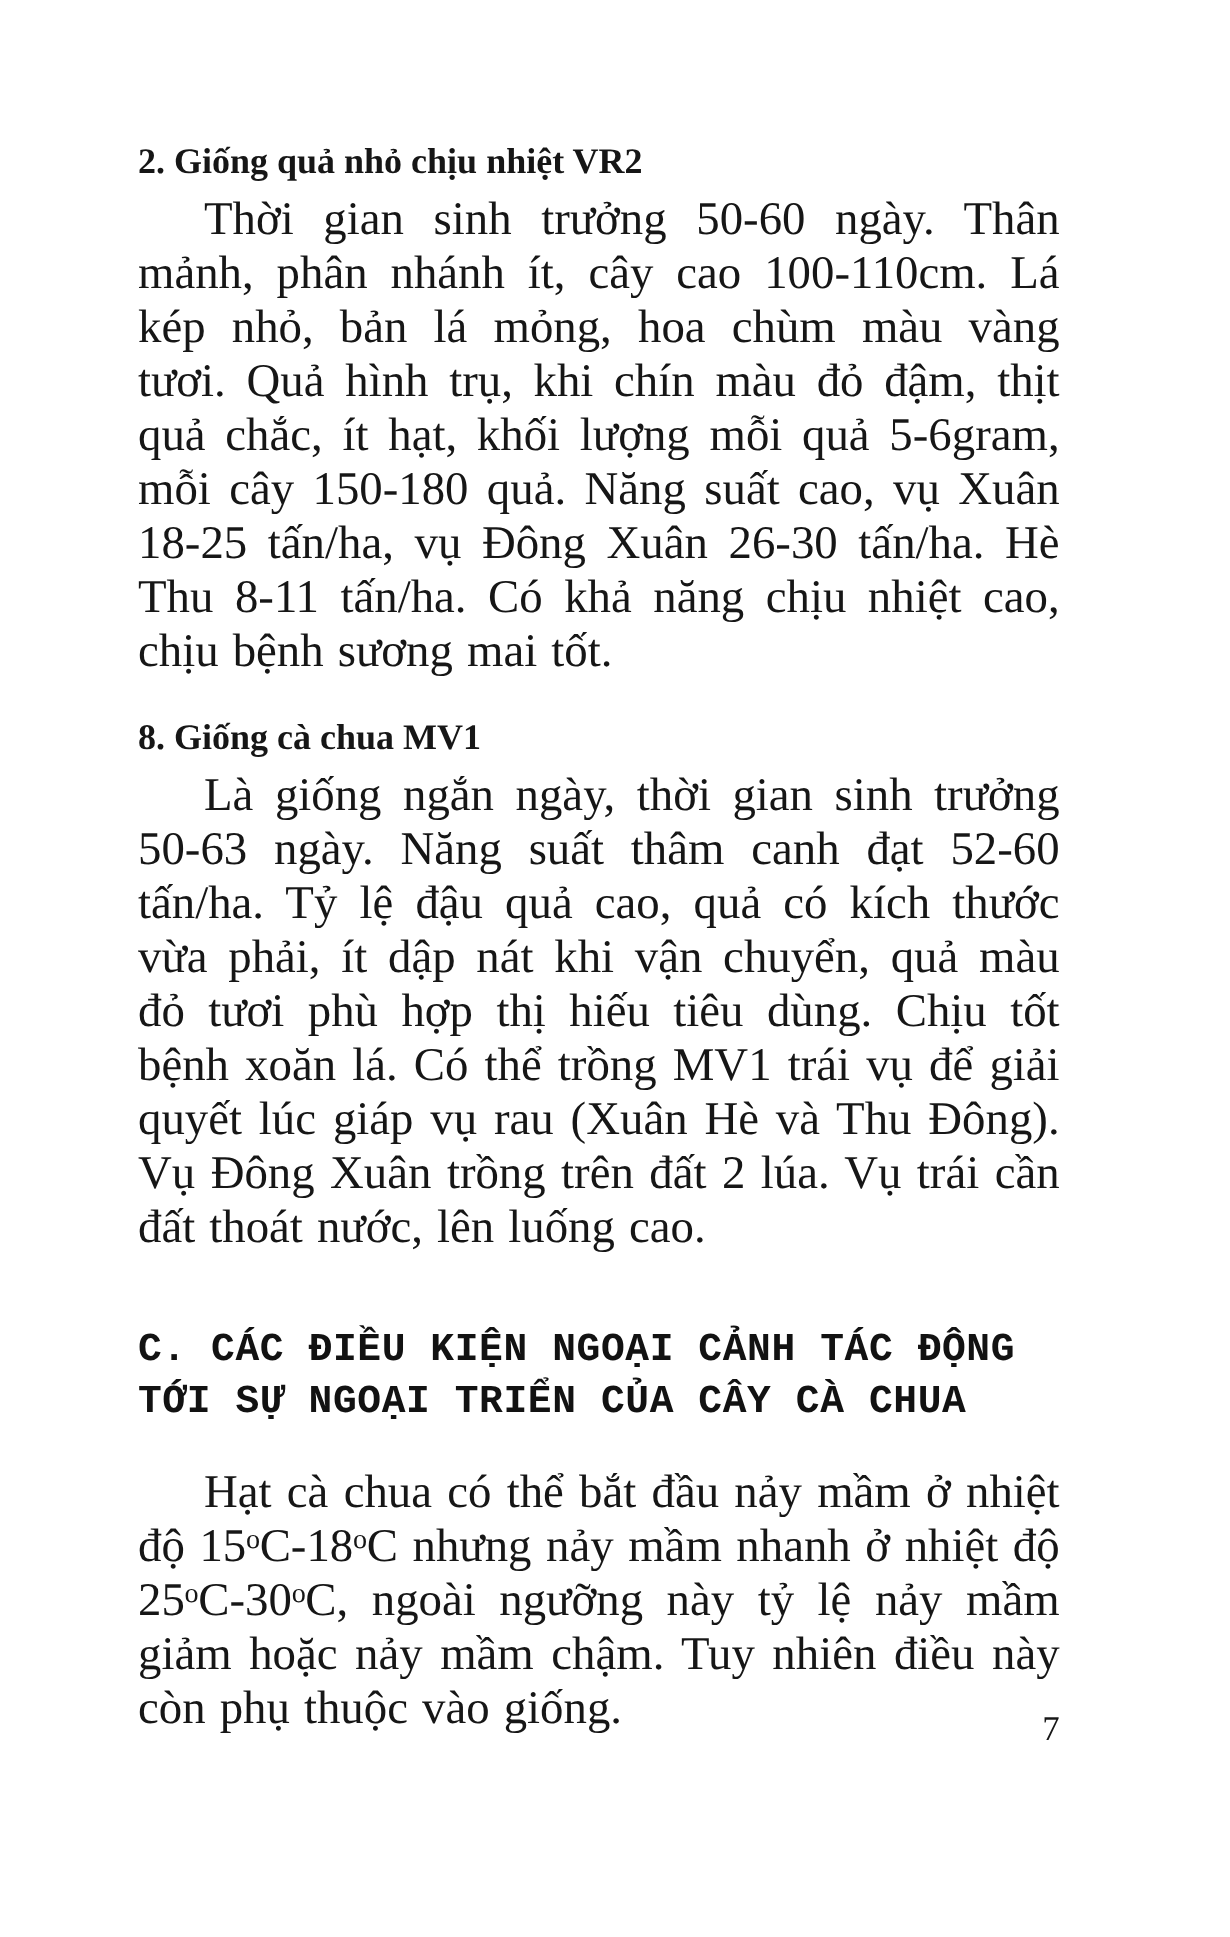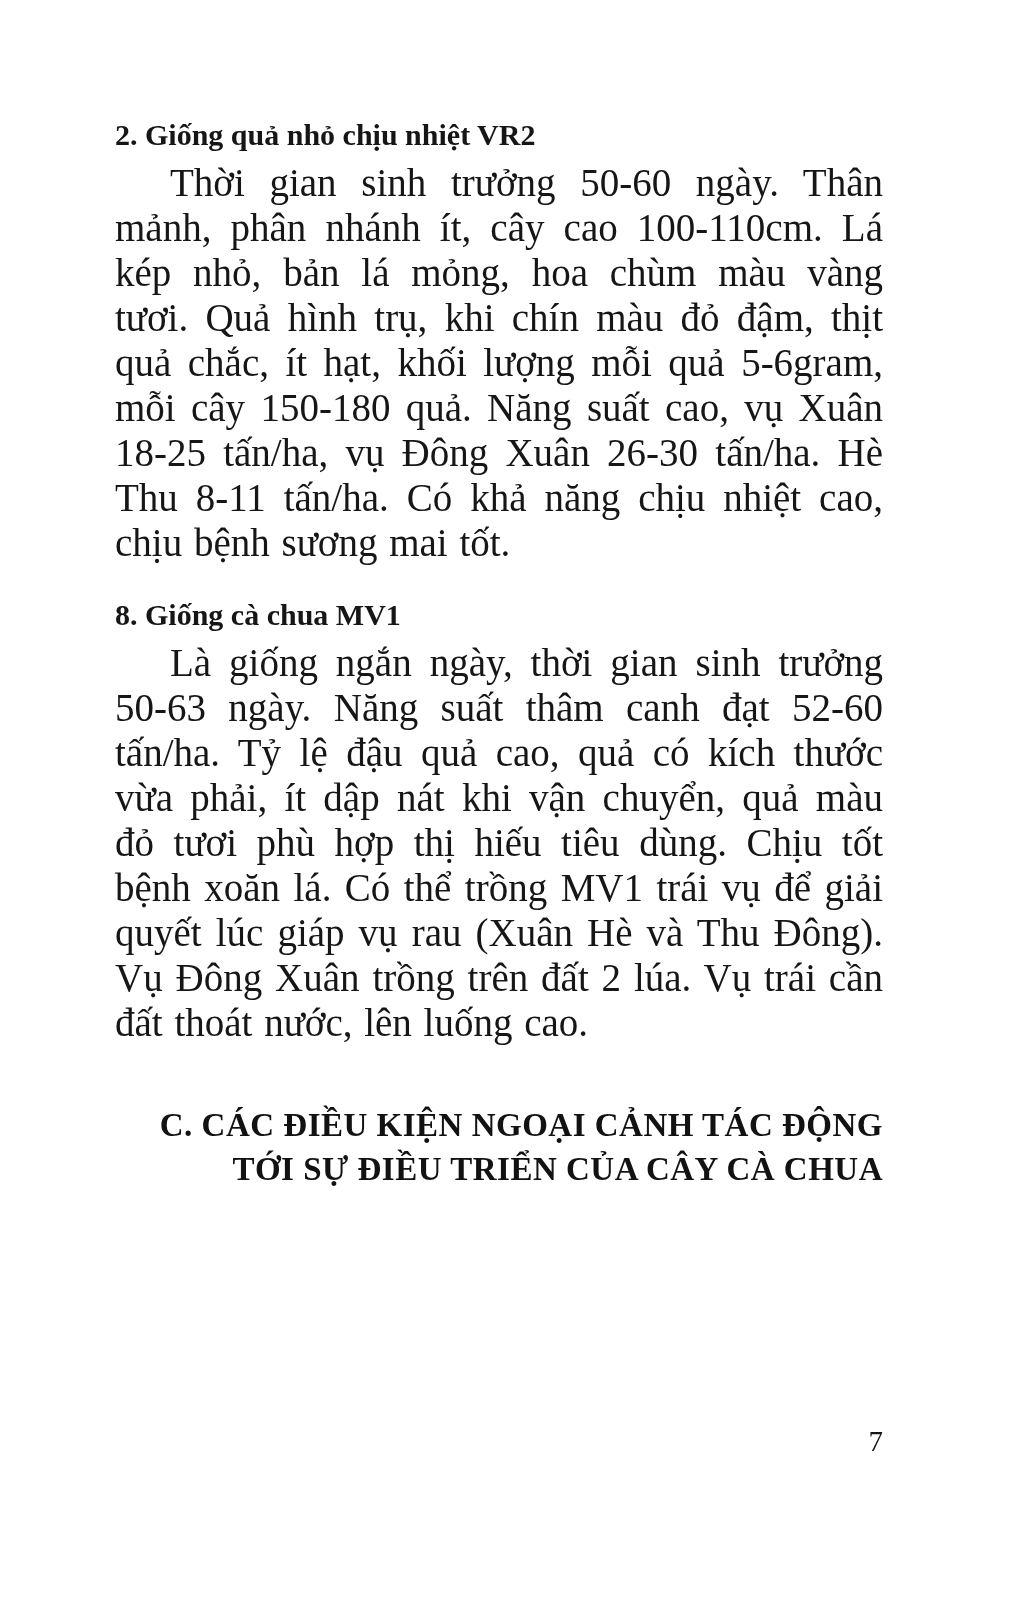--- a/index.html
+++ b/index.html
@@ -38,25 +38,25 @@
     line-height: 45px;
     text-align: justify;
     text-indent: 55px;
     margin: 0;
     word-spacing: 2px;
   }
   .body-paragraph.justify-last {
     text-align-last: justify;
   }
   .center-heading {
-    font-family: Liberation Serif, serif;
+    font-family: Liberation Mono, monospace;
     font-weight: bold;
     font-size: 33px;
     line-height: 44px;
-    text-align: right;
+    text-align: left;
     letter-spacing: 0.5px;
     margin-top: 58px;
     margin-bottom: 30px;
     color: #121212;
   }
   .page-number {
     position: absolute;
     right: 142px;
     bottom: 158px;
     font-size: 29px;
@@ -72,21 +72,22 @@
     <h2 class="section-heading">2. Giống quả nhỏ chịu nhiệt VR2</h2>
 
     <p class="body-paragraph">Thời gian sinh trưởng 50-60 ngày. Thân mảnh, phân nhánh ít, cây cao 100-110cm. Lá kép nhỏ, bản lá mỏng, hoa chùm màu vàng tươi. Quả hình trụ, khi chín màu đỏ đậm, thịt quả chắc, ít hạt, khối lượng mỗi quả 5-6gram, mỗi cây 150-180 quả. Năng suất cao, vụ Xuân 18-25 tấn/ha, vụ Đông Xuân 26-30 tấn/ha. Hè Thu 8-11 tấn/ha. Có khả năng chịu nhiệt cao, chịu bệnh sương mai tốt.</p>
 
     <h2 class="section-heading spaced">8. Giống cà chua MV1</h2>
 
     <p class="body-paragraph">Là giống ngắn ngày, thời gian sinh trưởng 50-63 ngày. Năng suất thâm canh đạt 52-60 tấn/ha. Tỷ lệ đậu quả cao, quả có kích thước vừa phải, ít dập nát khi vận chuyển, quả màu đỏ tươi phù hợp thị hiếu tiêu dùng. Chịu tốt bệnh xoăn lá. Có thể trồng MV1 trái vụ để giải quyết lúc giáp vụ rau (Xuân Hè và Thu Đông). Vụ Đông Xuân trồng trên đất 2 lúa. Vụ trái cần đất thoát nước, lên luống cao.</p>
 
     <div class="center-heading">
       <div>C. CÁC ĐIỀU KIỆN NGOẠI CẢNH TÁC ĐỘNG</div>
-      <div>TỚI SỰ ĐIỀU TRIỂN CỦA CÂY CÀ CHUA</div>
+      <div>TỚI SỰ NGOẠI TRIỂN CỦA CÂY CÀ CHUA</div>
     </div>
 
+    <p class="body-paragraph">Hạt cà chua có thể bắt đầu nảy mầm ở nhiệt độ 15ᵒC-18ᵒC nhưng nảy mầm nhanh ở nhiệt độ 25ᵒC-30ᵒC, ngoài ngưỡng này tỷ lệ nảy mầm giảm hoặc nảy mầm chậm. Tuy nhiên điều này còn phụ thuộc vào giống.</p>
 
 
   </div>
 
   <div class="page-number">7</div>
 </div>
 
 </body></html>

